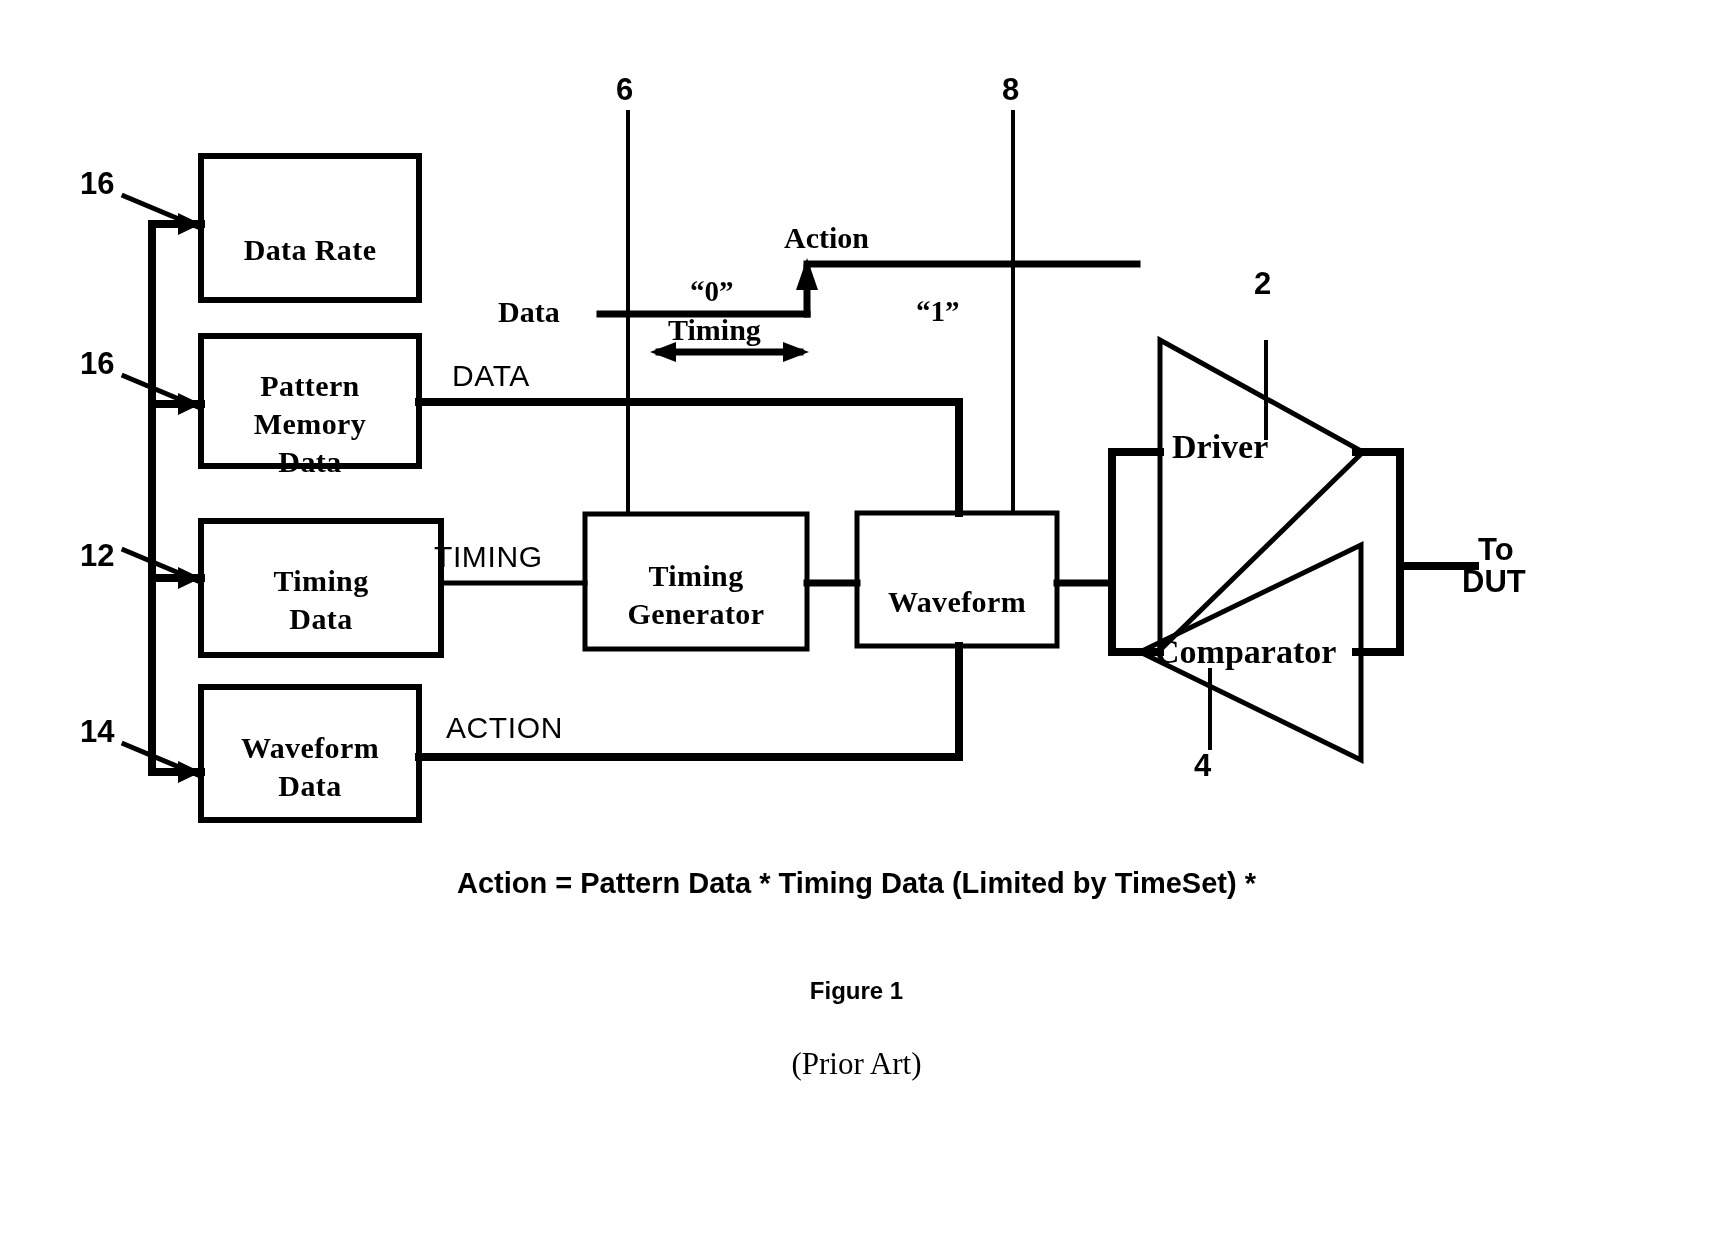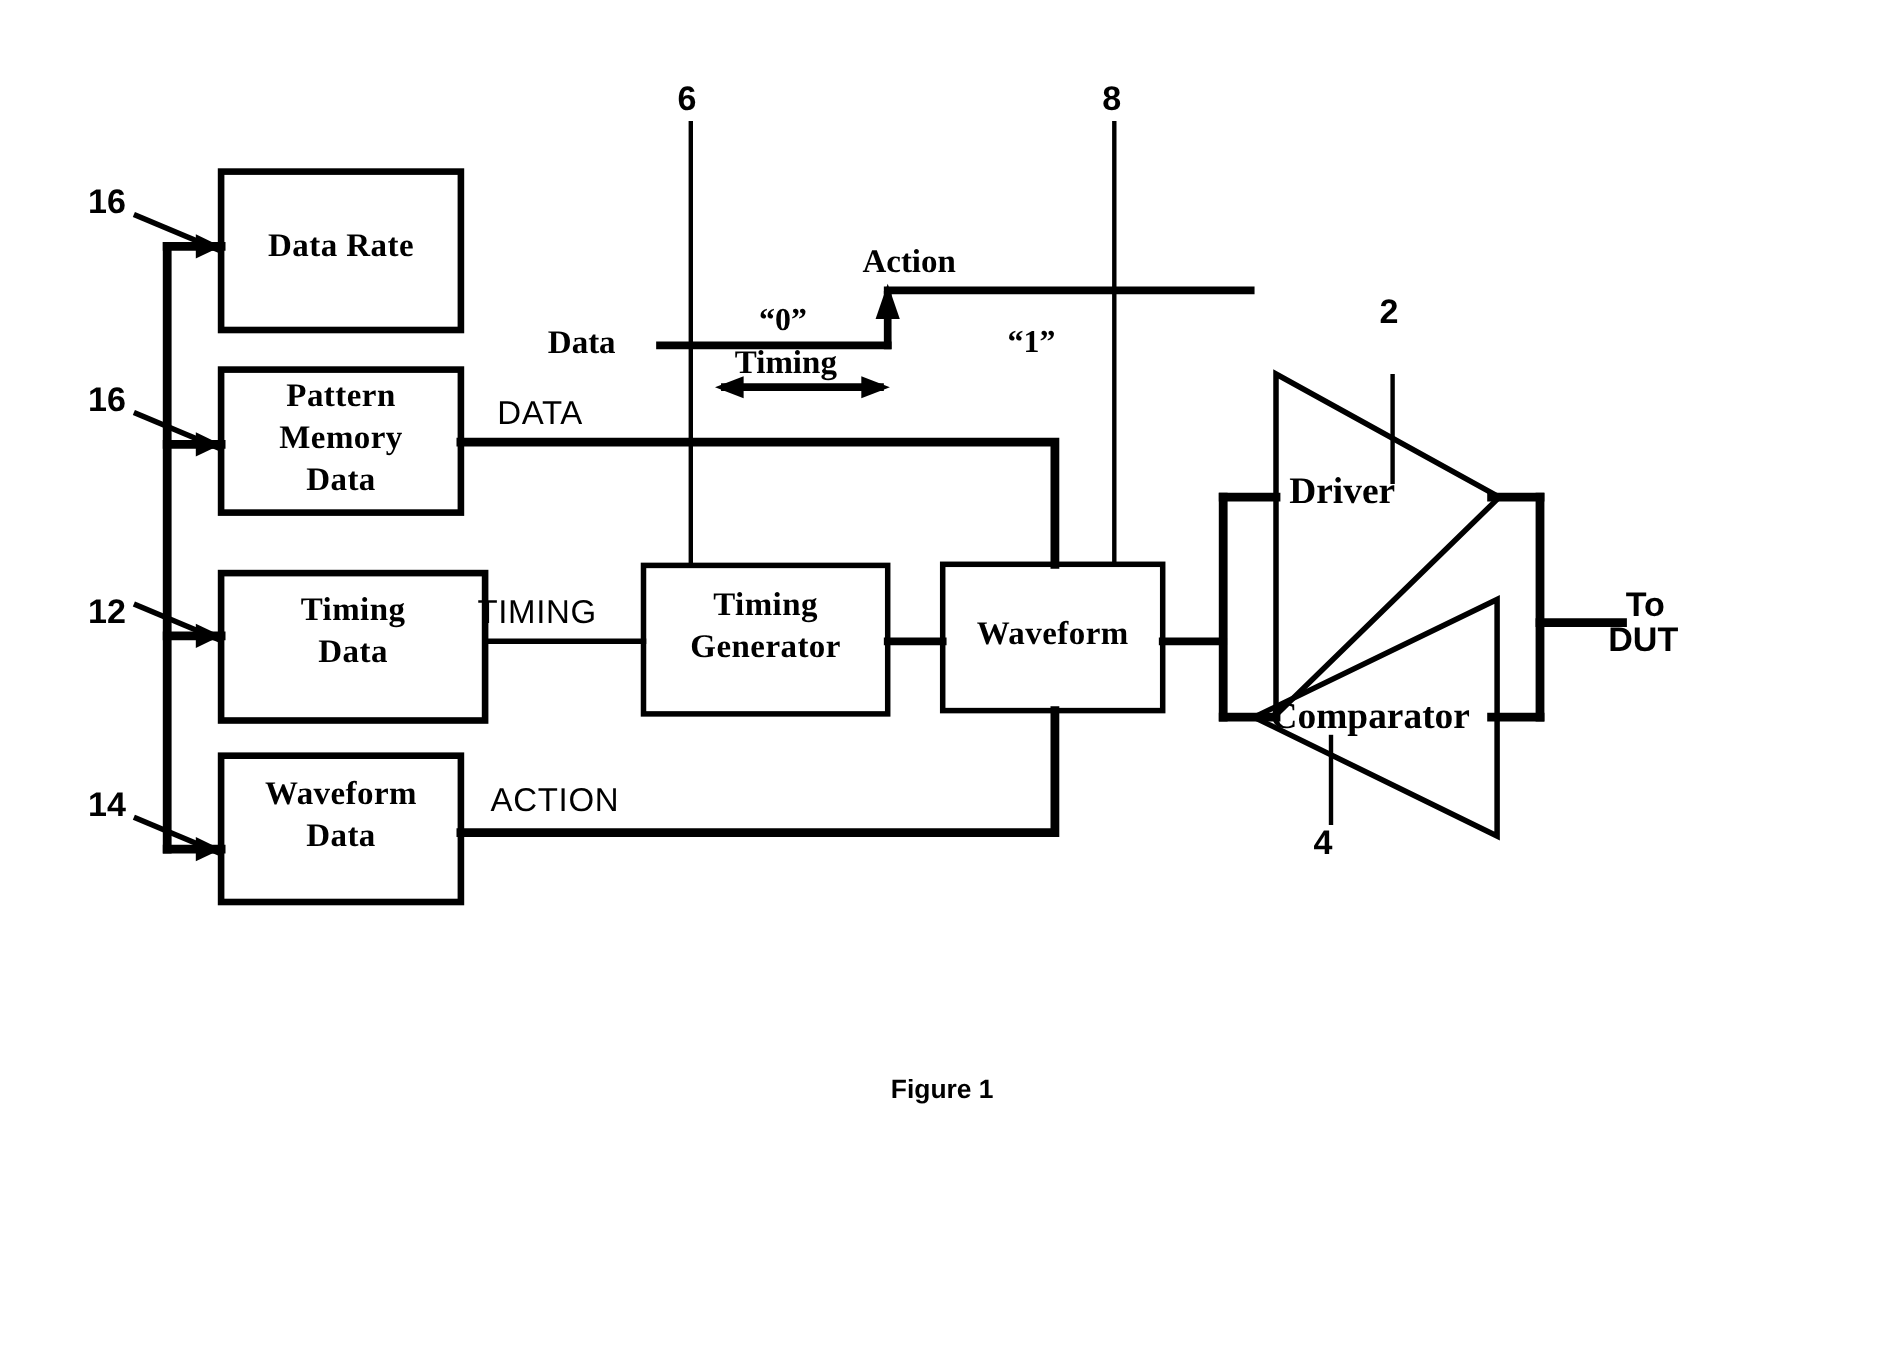--- a/index.html
+++ b/index.html
@@ -28,20 +28,21 @@
     white-space: pre;
     line-height: 1.06;
   }
   
   .box-title {
     font-family: "Liberation Serif", "DejaVu Serif", serif;
     font-weight: bold;
     font-size: 30px;
     text-align: center;
     letter-spacing: 0.4px;
+    margin-top: 26px;
   }
   
   .signal-name {
     font-family: "Liberation Sans", "DejaVu Sans", sans-serif;
     font-weight: normal;
     font-size: 30px;
     letter-spacing: 0.6px;
   }
   
   .refnum {
@@ -212,15 +213,17 @@
   <div class="lbl wave-ann" style="left:784px; top:222px;">Action</div>
   <div class="lbl wave-bit" style="left:690px; top:276px;">“0”</div>
   <div class="lbl wave-bit" style="left:916px; top:296px;">“1”</div>
   <div class="lbl wave-ann" style="left:668px; top:314px;">Timing</div>
 
   <div class="lbl amp-label" style="left:1172px; top:429px;">Driver</div>
   <div class="lbl amp-label" style="left:1155px; top:634px;">Comparator</div>
   <div class="lbl dut-label" style="left:1478px; top:534px;">To</div>
   <div class="lbl dut-label" style="left:1462px; top:566px;">DUT</div>
 
+  <div class="lbl caption-eq" style="top:864px;">Action = Pattern Data * Timing Data (Limited by TimeSet) *</div>
   <div class="lbl caption-fig" style="top:978px;">Figure 1</div>
+  <div class="lbl caption-prior" style="top:1048px;">(Prior Art)</div>
 
 </div>
 
 </body></html>

